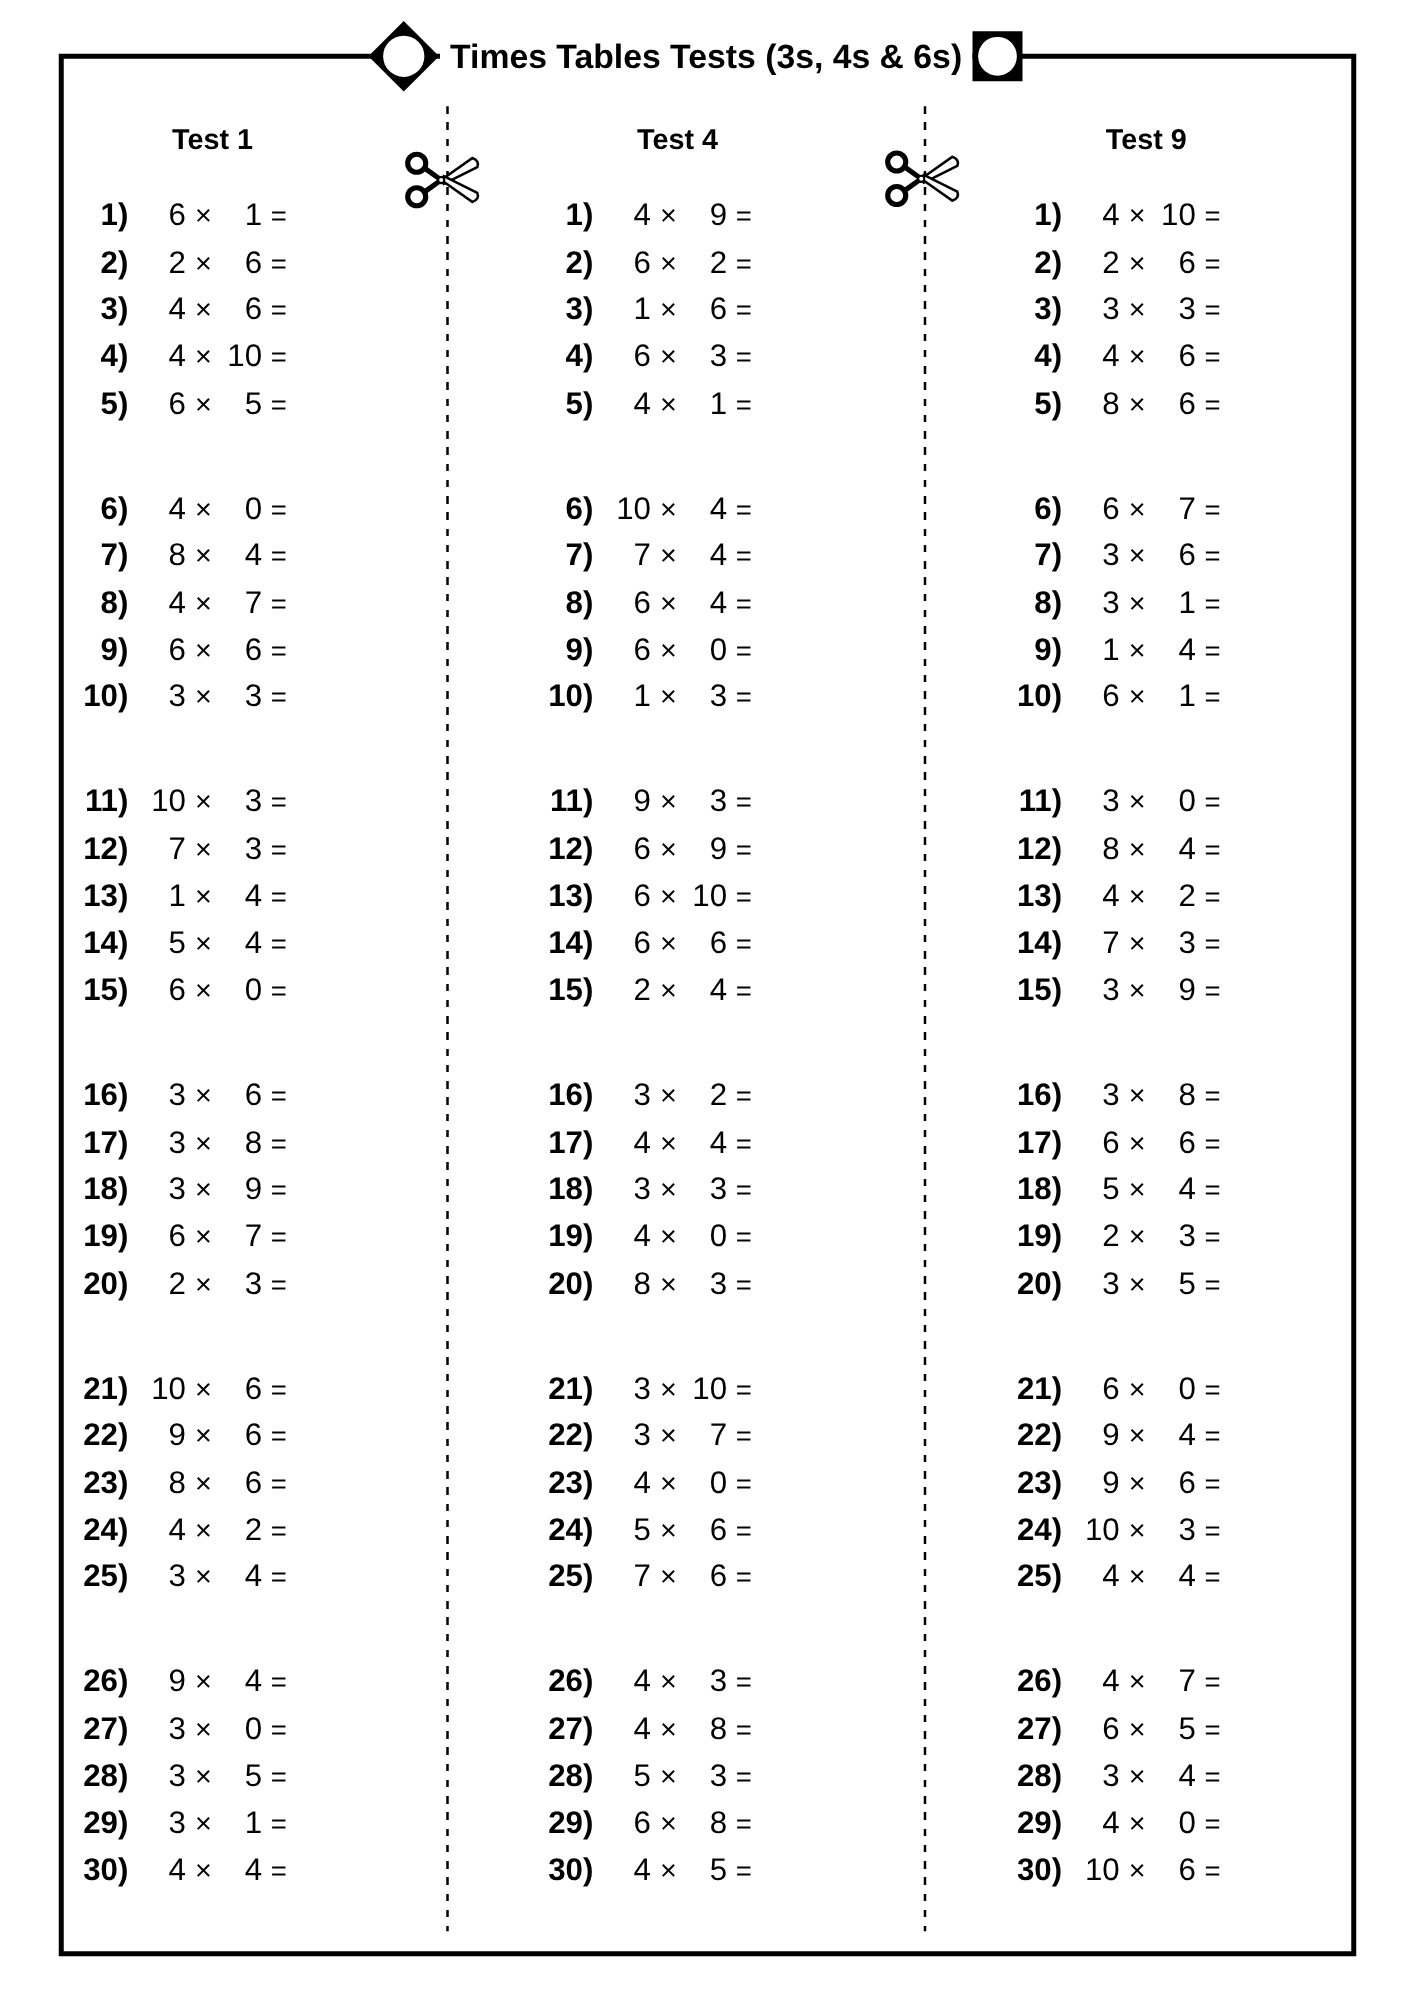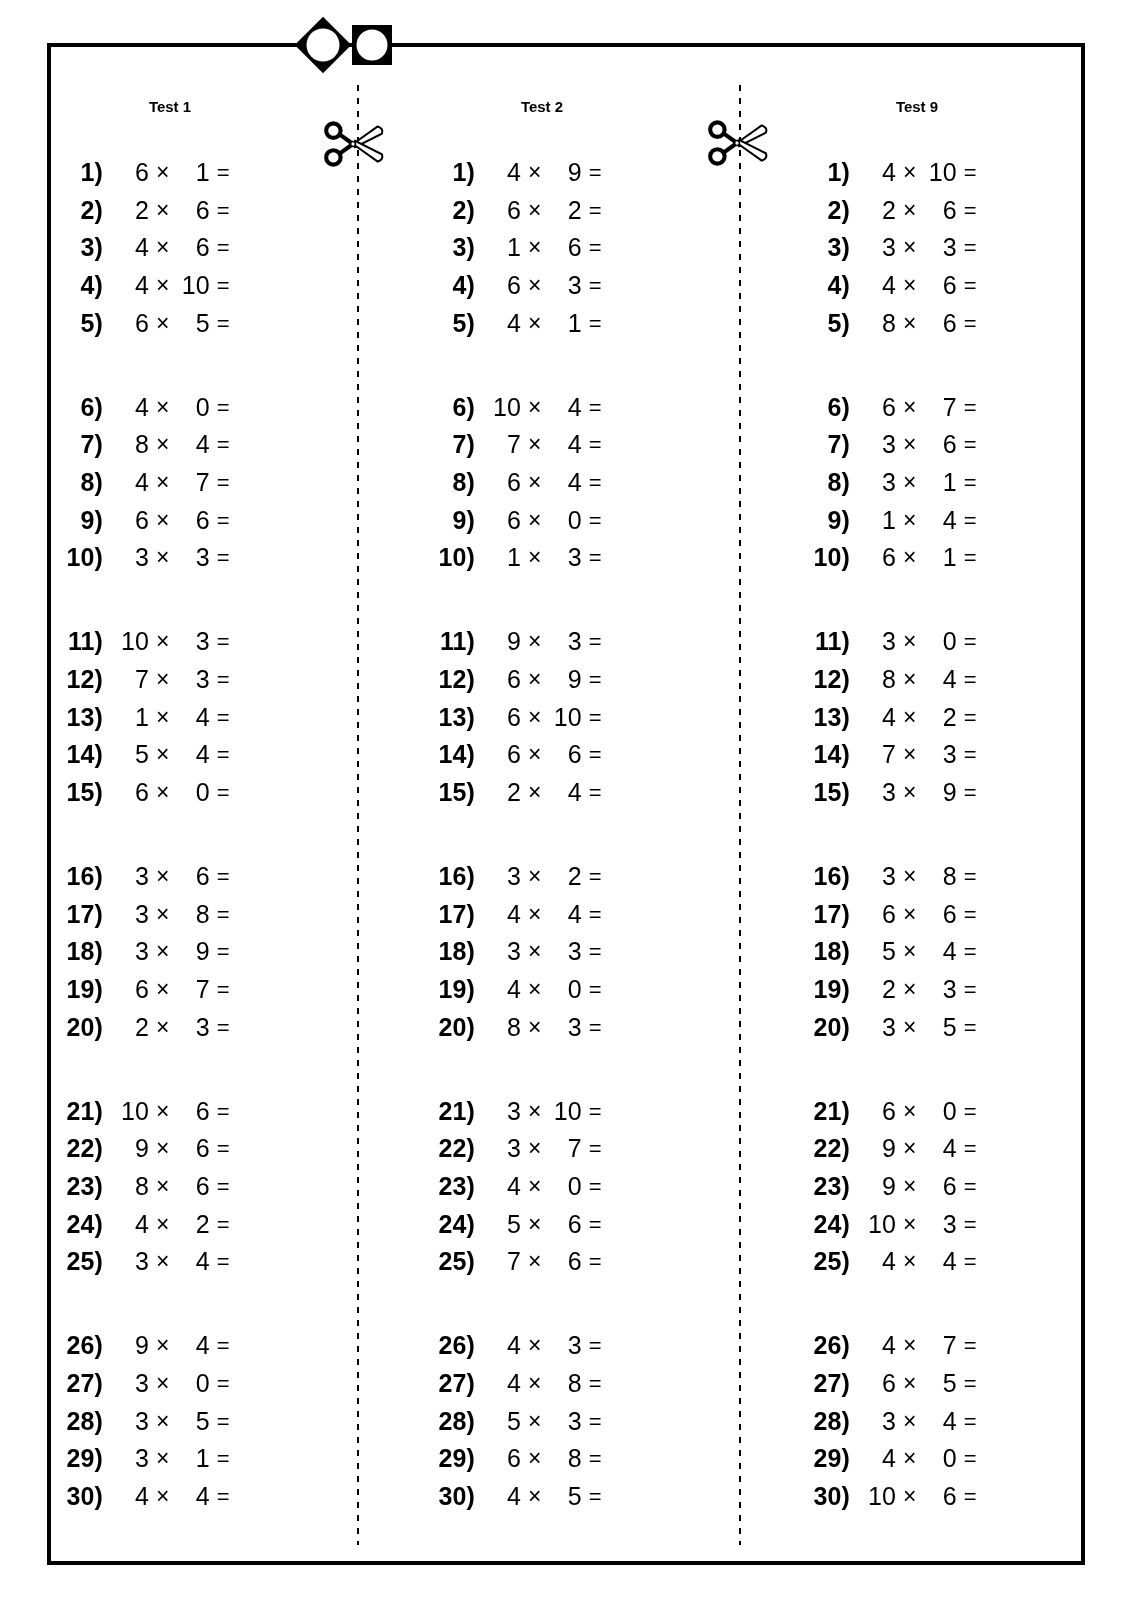--- a/index.html
+++ b/index.html
@@ -47,21 +47,21 @@
   .cutline.c2{left:739px;}
   .scissors{position:absolute;z-index:2;}
   .scissors.s1{left:321px;top:117px;}
   .scissors.s2{left:705px;top:116px;}
   
   .tcol{position:absolute;top:98px;width:216px;z-index:3;}
   .tcol.t1{left:55px;}
   .tcol.t2{left:427px;}
   .tcol.t3{left:802px;}
   .test-header{
-    font-size:15px;font-weight:bold;text-align:center;width:216px;
+    font-size:23px;font-weight:bold;text-align:center;width:216px;
     padding-left:14px;box-sizing:border-box;
   }
   .rows{position:absolute;top:56px;left:0;width:100%;}
   .prow{height:37.7px;line-height:37.7px;font-size:25px;display:flex;white-space:nowrap;}
   .prow.gend{margin-bottom:46.2px;}
   .pnum{width:58px;text-align:right;font-weight:bold;}
   .opa{width:56px;text-align:right;}
   .opx{width:34px;text-align:center;font-size:23px;}
   .opb{width:40px;text-align:right;}
   .eq{width:26px;text-align:left;padding-left:7px;font-size:22px;}
@@ -70,20 +70,21 @@
 </head>
 <body>
 
 <div class="frame"></div>
 
 <div class="titlebar">
   <div class="diamond-wrap">
     <div class="diamond-sq"></div>
     <div class="diamond-circle"></div>
   </div>
+  <h1 class="page-title">Times Tables Tests (3s, 4s &amp; 6s)</h1>
   <div class="square-marker">
     <div class="square-circle"></div>
   </div>
 </div>
 
 <div class="cutline c1"></div>
 <div class="cutline c2"></div>
 
 <svg class="scissors s1" width="66" height="54" viewBox="0 0 64 52" xmlns="http://www.w3.org/2000/svg">
   <g fill="#ffffff" stroke="#000000">
@@ -349,21 +350,21 @@
         <span class="opa">4</span>
         <span class="opx">×</span>
         <span class="opb">4</span>
         <span class="eq">=</span>
         <span class="ans"></span>
       </div>
     </div>
 </div>
 
 <div class="tcol t2">
-  <div class="test-header">Test 2</div>
+  <div class="test-header">Test 4</div>
   <div class="rows">
       <div class="prow">
         <span class="pnum">1)</span>
         <span class="opa">4</span>
         <span class="opx">×</span>
         <span class="opb">9</span>
         <span class="eq">=</span>
         <span class="ans"></span>
       </div>
       <div class="prow">

